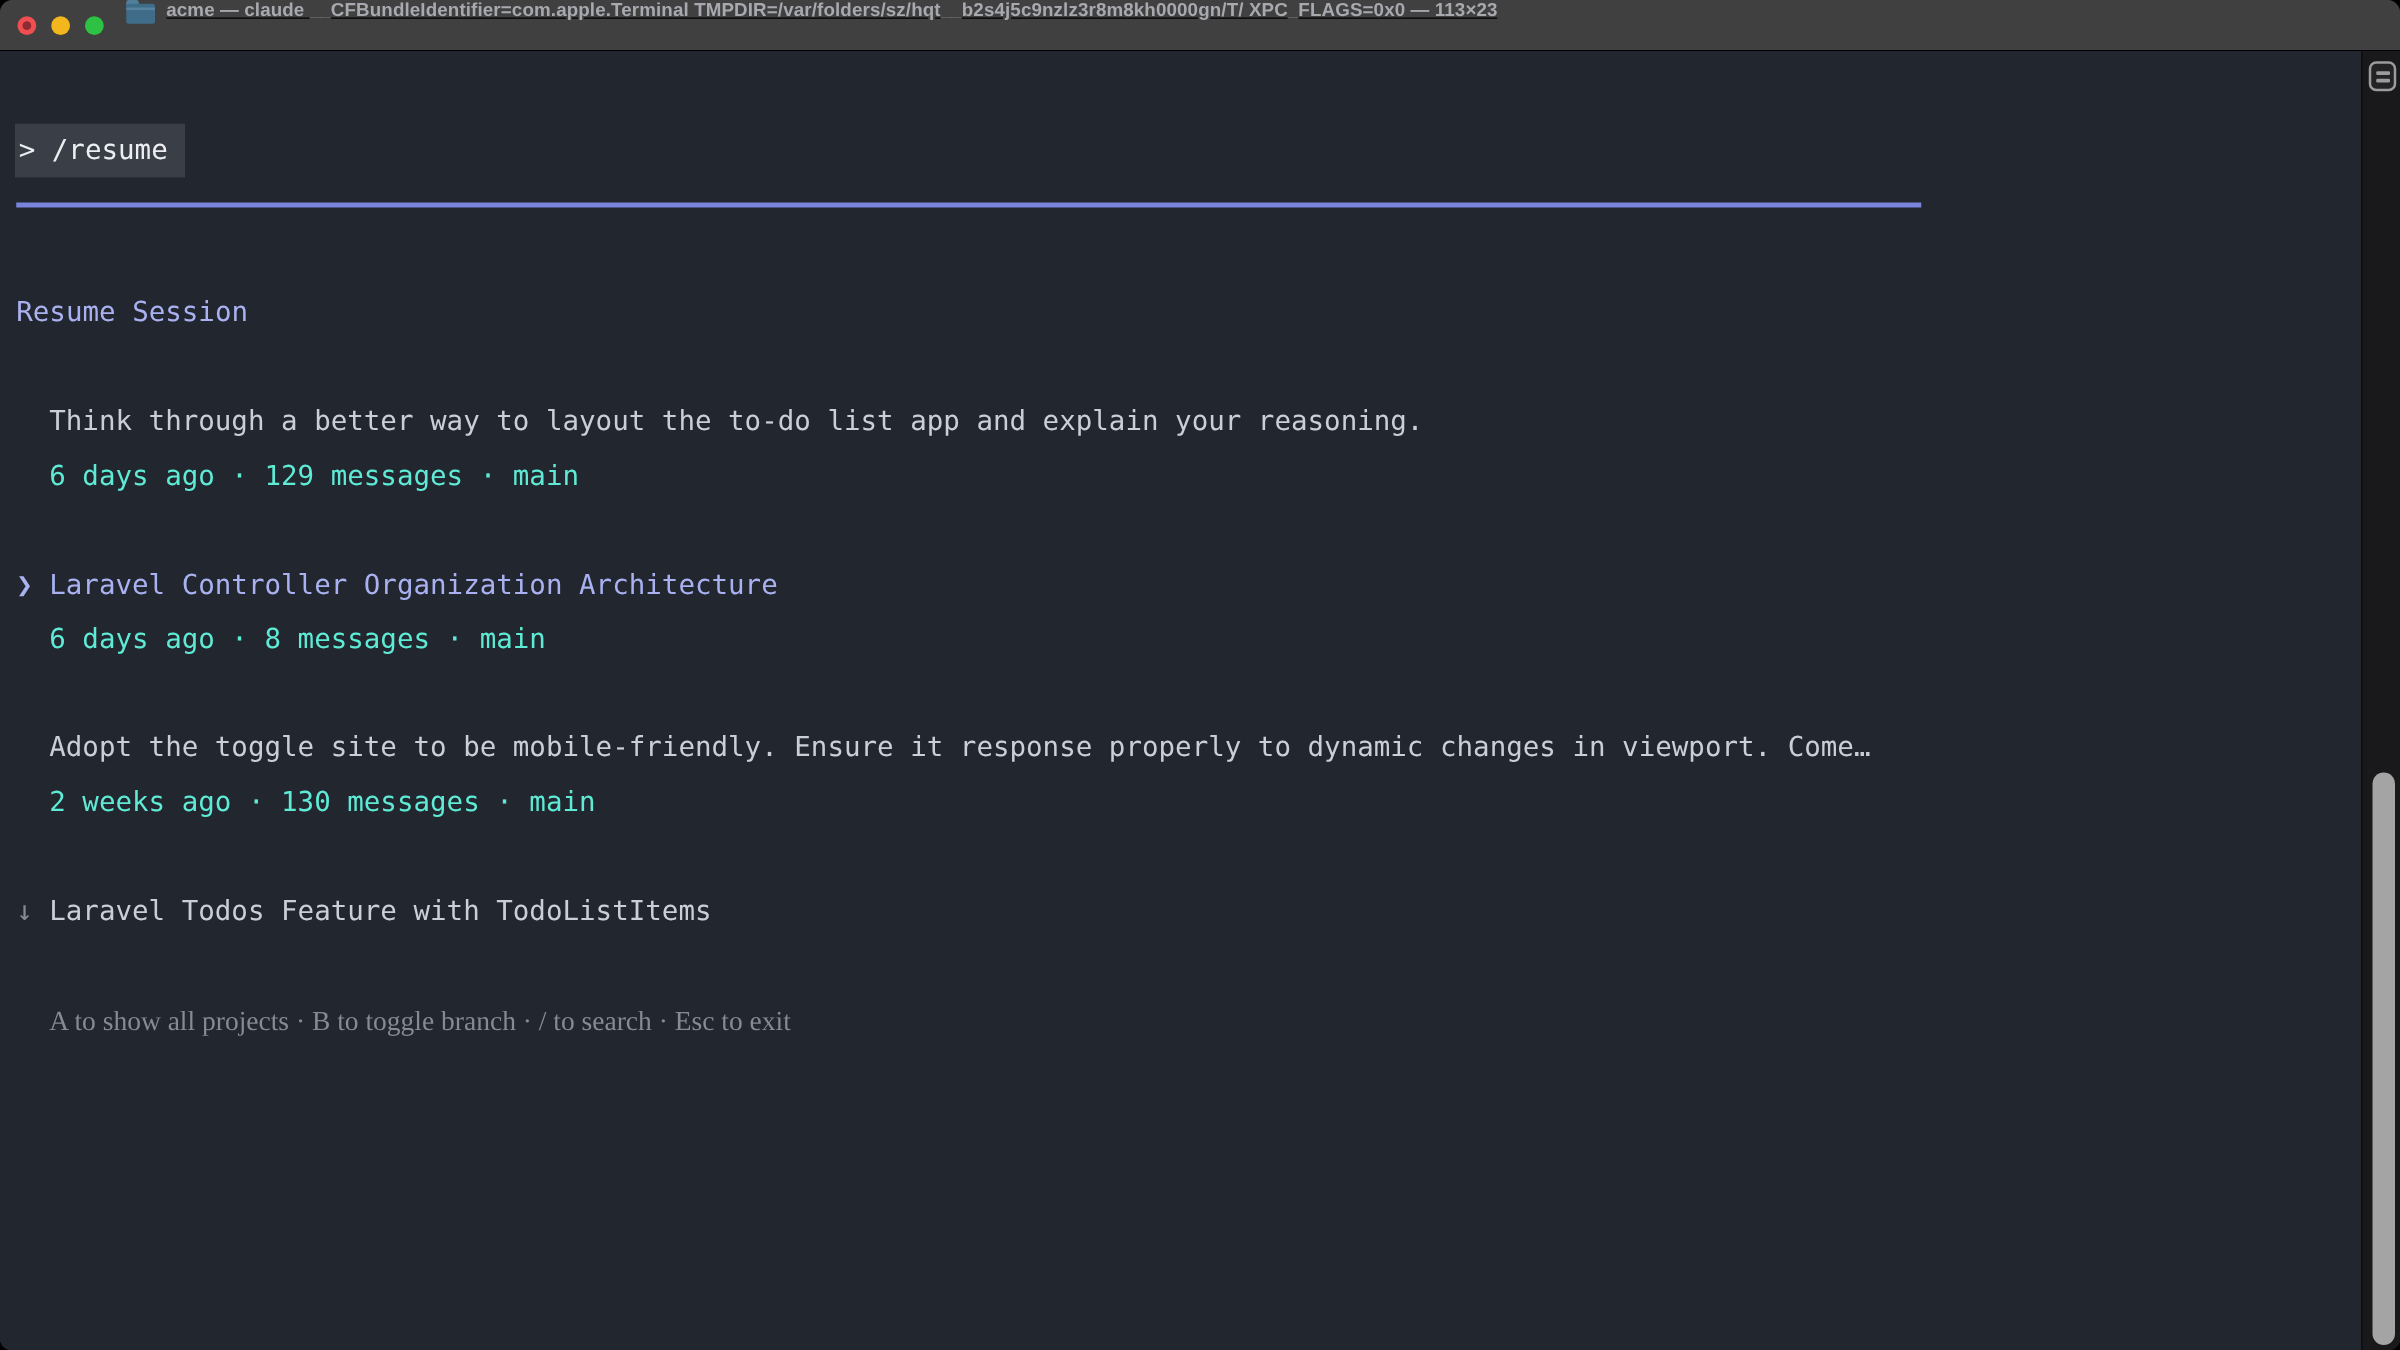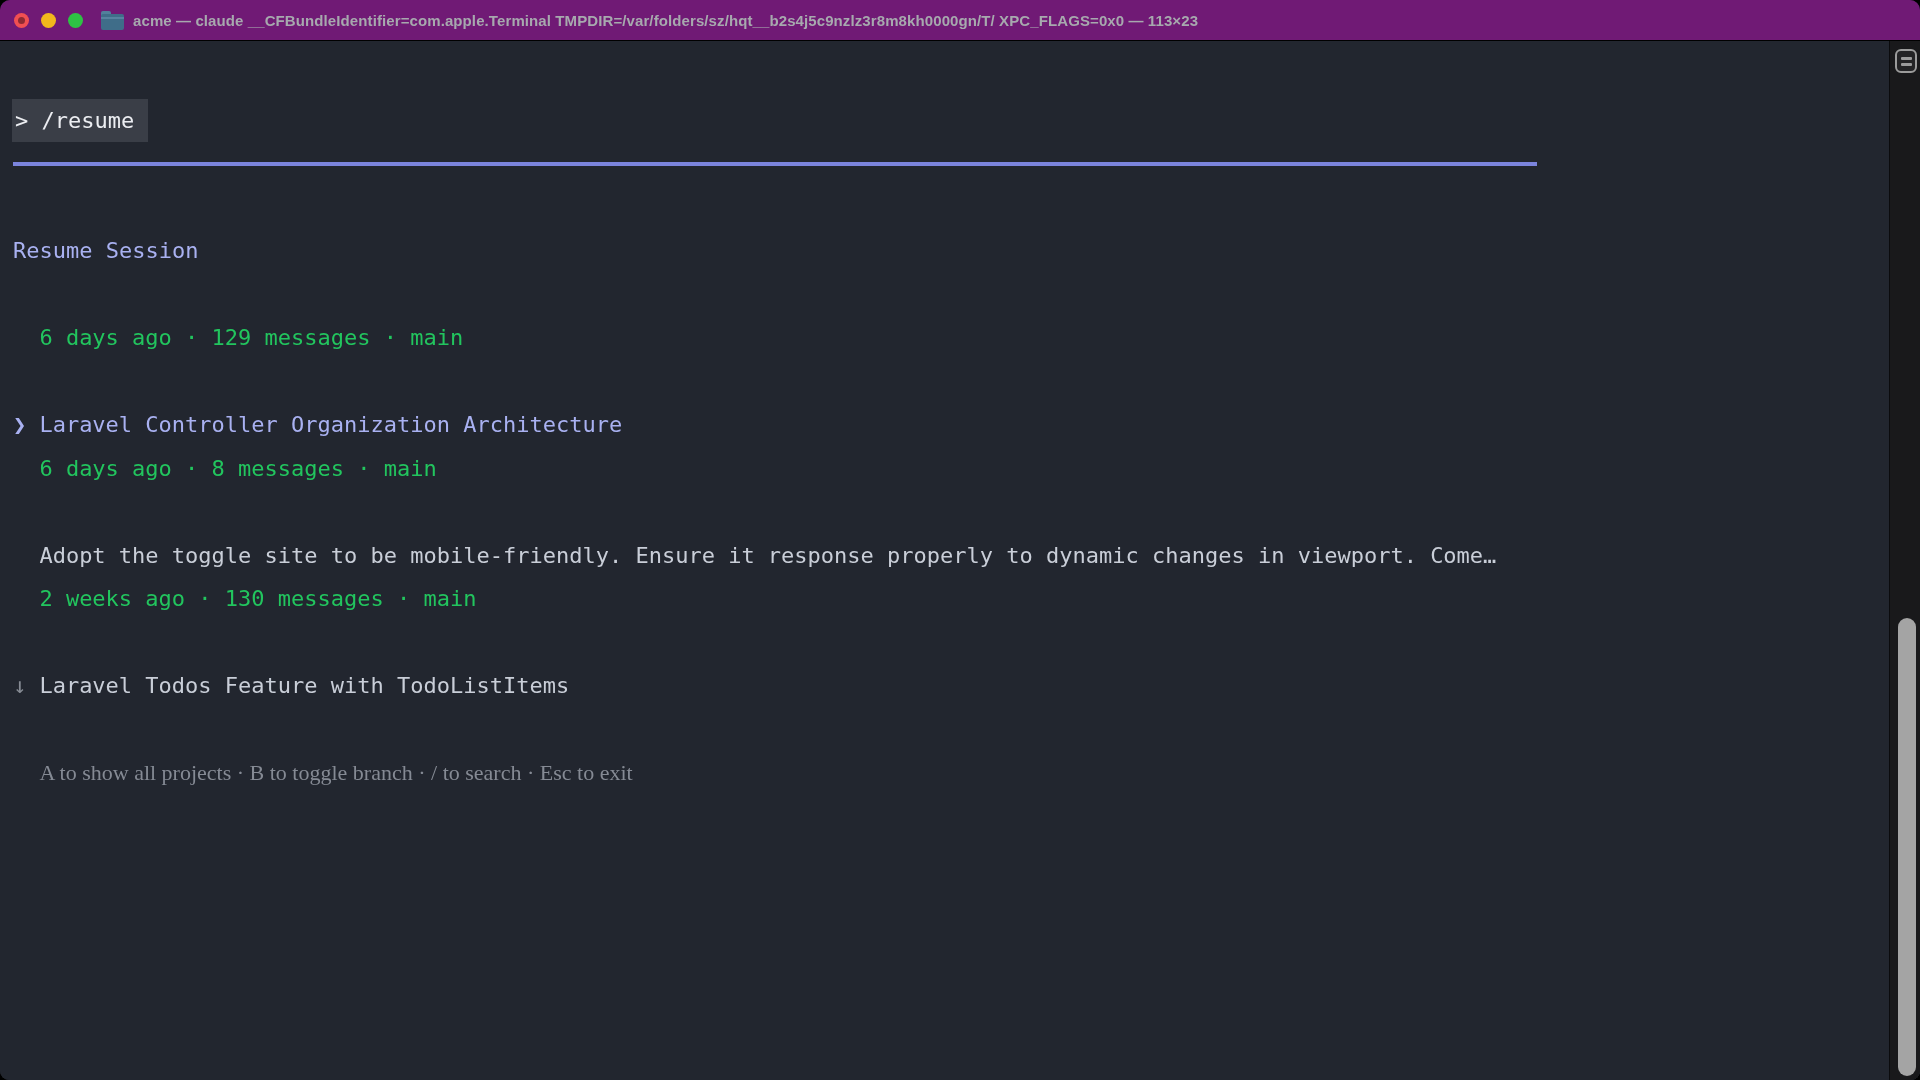--- a/index.html
+++ b/index.html
@@ -1,22 +1,22 @@
 <!DOCTYPE html>
 <html><head>
 <meta charset="utf-8">
 <style>
   html,body{margin:0;padding:0;background:#000;}
   body{width:1920px;height:1080px;position:relative;overflow:hidden;}
 
   .window{position:absolute;inset:0;border-radius:10px 10px 9px 9px;overflow:hidden;background:#22262f;}
 
   
-  .titlebar{height:40px;background:#701a75;display:flex;align-items:center;padding:0 14px;
-            font-family:"Liberation Sans",sans-serif;border-bottom:1px solid #000;}
+  .titlebar{height:40px;background:#404040;display:flex;padding:0 14px;
+            font-family:"Liberation Sans",sans-serif;border-bottom:1px solid #000;text-decoration:underline;}
   .lights{display:flex;align-items:center;gap:12px;margin-right:18px;}
   .light{width:15px;height:15px;border-radius:50%;display:flex;align-items:center;justify-content:center;}
   .light.red{background:#f04f52;}
   .light.red .inner-dot{width:7px;height:7px;border-radius:50%;background:#8e2b32;}
   .light.yellow{background:#f2b71c;}
   .light.green{background:#2ec244;}
   .proxy-icon{width:23px;height:19px;position:relative;margin-right:9px;flex:0 0 auto;}
   .proxy-icon .tab{position:absolute;top:0;left:0;width:10px;height:5px;background:#52809c;border-radius:2px 2px 0 0;}
   .proxy-icon .body{position:absolute;top:3px;left:0;right:0;bottom:0;background:#3f6d89;border-radius:2px;}
   .proxy-icon .body::after{content:"";position:absolute;top:3px;left:0;right:0;height:2px;background:#5783a0;}
@@ -33,21 +33,21 @@
               background:#3a3e47;color:#eceef2;padding:0 14px 0 3px;margin-left:-1px;}
   .divider-row{position:relative;}
   .divider{position:absolute;top:20px;left:0;width:1524px;height:3.5px;background:#7b84dd;}
 
   .heading{color:#a9b1f1;font-weight:normal;}
 
   .pointer{display:inline-block;width:26.4px;color:#a9b1f1;}
   .pointer.dim{color:#868b94;}
   .s-title{color:#c9ced8;}
   .s-title.selected{color:#a9b1f1;}
-  .s-meta{color:#22c55e;}
+  .s-meta{color:#5eead4;}
   .s-meta .indent{display:inline-block;width:26.4px;}
   .footer{color:#858a94;font-family:Liberation Serif, serif;}
   .footer .indent{display:inline-block;width:26.4px;}
 
   
   .scroll-col{position:absolute;top:0;right:0;width:30px;height:1040px;background:#19191b;border-left:1px solid #0b0b0d;}
   .split-btn{position:absolute;top:8px;right:3px;width:22px;height:24px;border:2px solid #9b9b9b;border-radius:6px;
              box-sizing:border-box;background:#232325;display:flex;flex-direction:column;align-items:center;justify-content:center;gap:3px;}
   .split-btn .bar{width:11px;height:3px;background:#9b9b9b;border-radius:1px;}
   .scroll-thumb{position:absolute;top:577px;right:4px;width:18px;height:458px;border-radius:9px;background:#a4a4a4;}
@@ -87,20 +87,23 @@
       <div class="tline divider-row">
         <div class="divider"></div>
       </div>
 
       <div class="tline"></div>
 
       <div class="tline heading">Resume Session</div>
 
       <div class="tline"></div>
 
+      <div class="tline">
+        <span class="pointer"></span><span class="s-title">Think through a better way to layout the to-do list app and explain your reasoning.</span>
+      </div>
       <div class="tline s-meta">
         <span class="indent"></span><span>6 days ago · 129 messages · main</span>
       </div>
       <div class="tline"></div>
 
       <div class="tline">
         <span class="pointer">❯</span><span class="s-title selected">Laravel Controller Organization Architecture</span>
       </div>
       <div class="tline s-meta">
         <span class="indent"></span><span>6 days ago · 8 messages · main</span>

